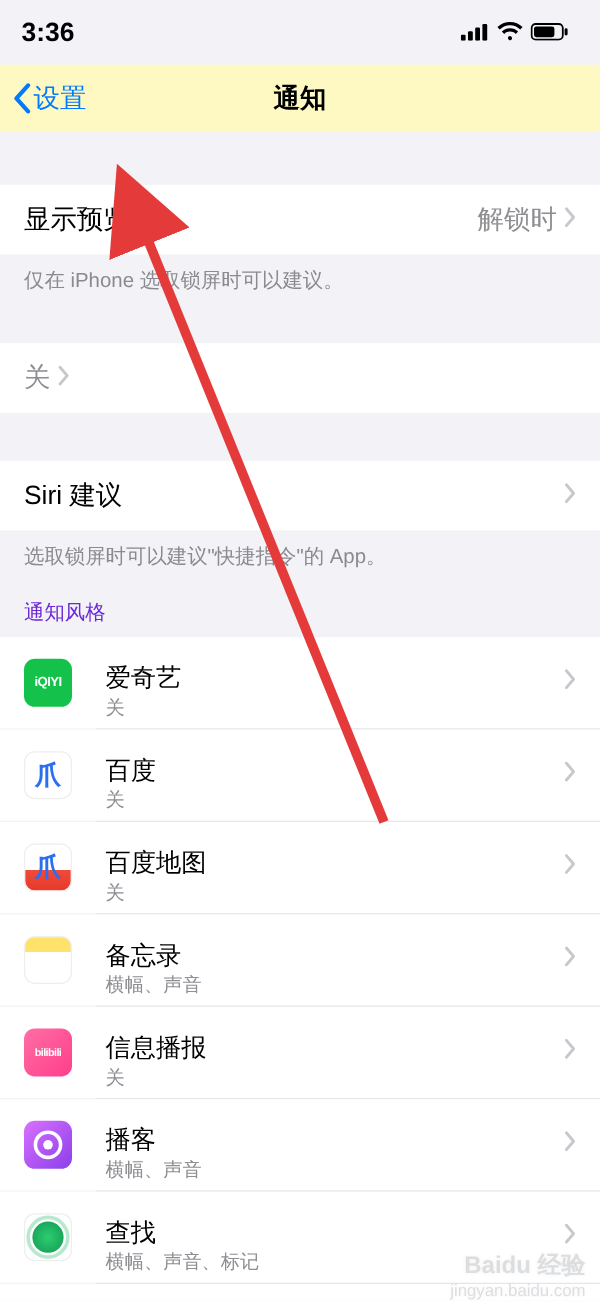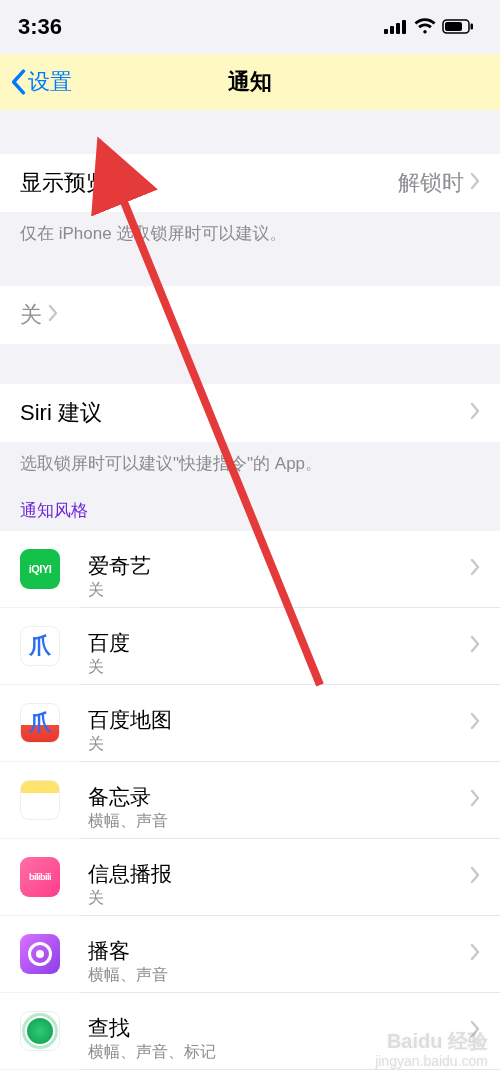--- a/index.html
+++ b/index.html
@@ -34,21 +34,21 @@
   .ic-notes { background: linear-gradient(180deg,#ffe26a 0%,#ffe26a 32%,#ffffff 32%,#ffffff 100%); border: 1px solid #eee; }
   .ic-bili { background: linear-gradient(135deg,#ff6fa5,#ff3d8b); }
   .ic-podcast { background: linear-gradient(135deg,#d970ff,#8b3fe9); }
   .ic-find { background: #ffffff; border: 1px solid #eee; }
   .find-dot { width: 26px; height: 26px; border-radius: 50%; background: radial-gradient(circle at 50% 50%, #2ecc71 0%, #18a85a 70%); position: relative; }
   .find-dot::after { content:""; position:absolute; inset:-5px; border:3px solid #b8e9cf; border-radius:50%; }
   .baidu-paw { color:#2a6ef1; font-size:22px; font-weight:700; }
   .podcast-ico { width:24px; height:24px; border:3px solid #fff; border-radius:50%; position:relative; }
   .podcast-ico::after { content:""; position:absolute; width:8px; height:8px; background:#fff; border-radius:50%; left:50%; top:50%; transform:translate(-50%,-50%);}
   .arrow-overlay { position: absolute; left: 0; top: 0; pointer-events: none; }
-  .watermark { position: absolute; right: 12px; bottom: 14px; color: rgba(255,255,255,0.6); font-size: 14px; text-align: right; line-height: 1.2; text-shadow: 0 0 4px rgba(0,0,0,.15); opacity:.35; color:#9aa0a6;}
+  .watermark { position: absolute; right: 12px; bottom: 0; color: rgba(255,255,255,0.6); font-size: 14px; text-align: right; line-height: 1.2; text-shadow: 0 0 4px rgba(0,0,0,.15); opacity:.35; color:#9aa0a6;}
   .watermark .big { font-size: 20px; font-weight: 600; }
 </style>
 </head>
 <body>
 
 <div class="status-bar">
   <span>3:36</span>
   <div class="status-right">
     <span>
       <svg width="24" height="14" viewBox="0 0 24 14">

